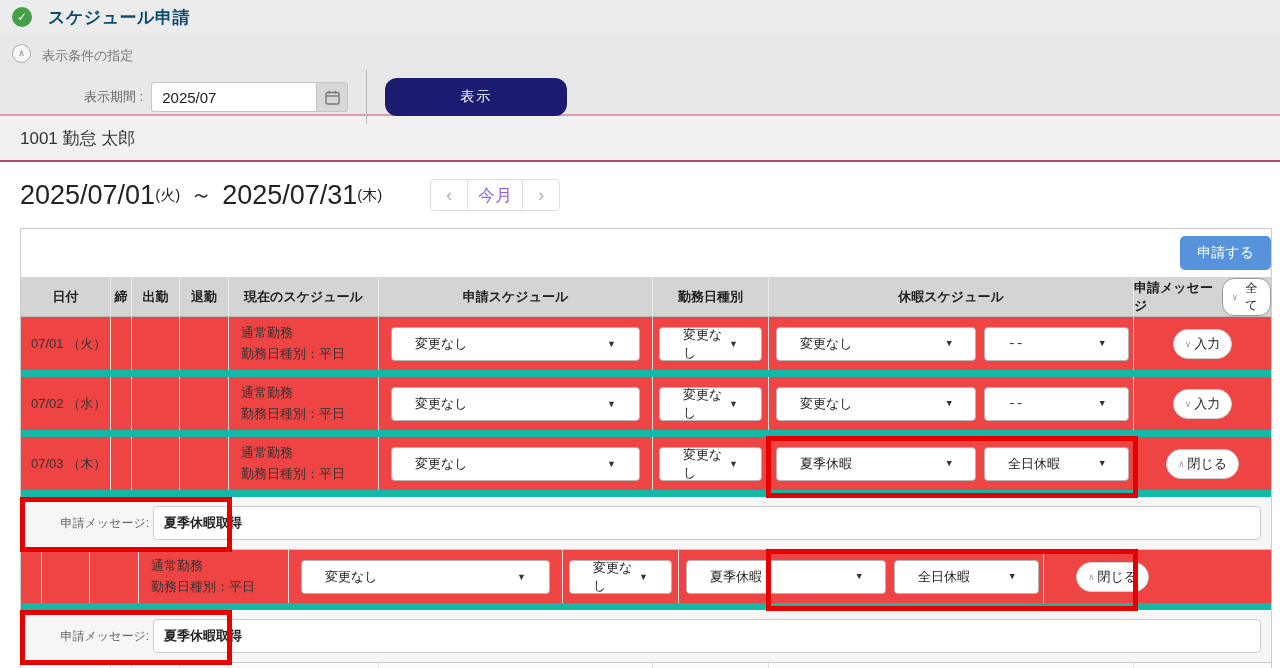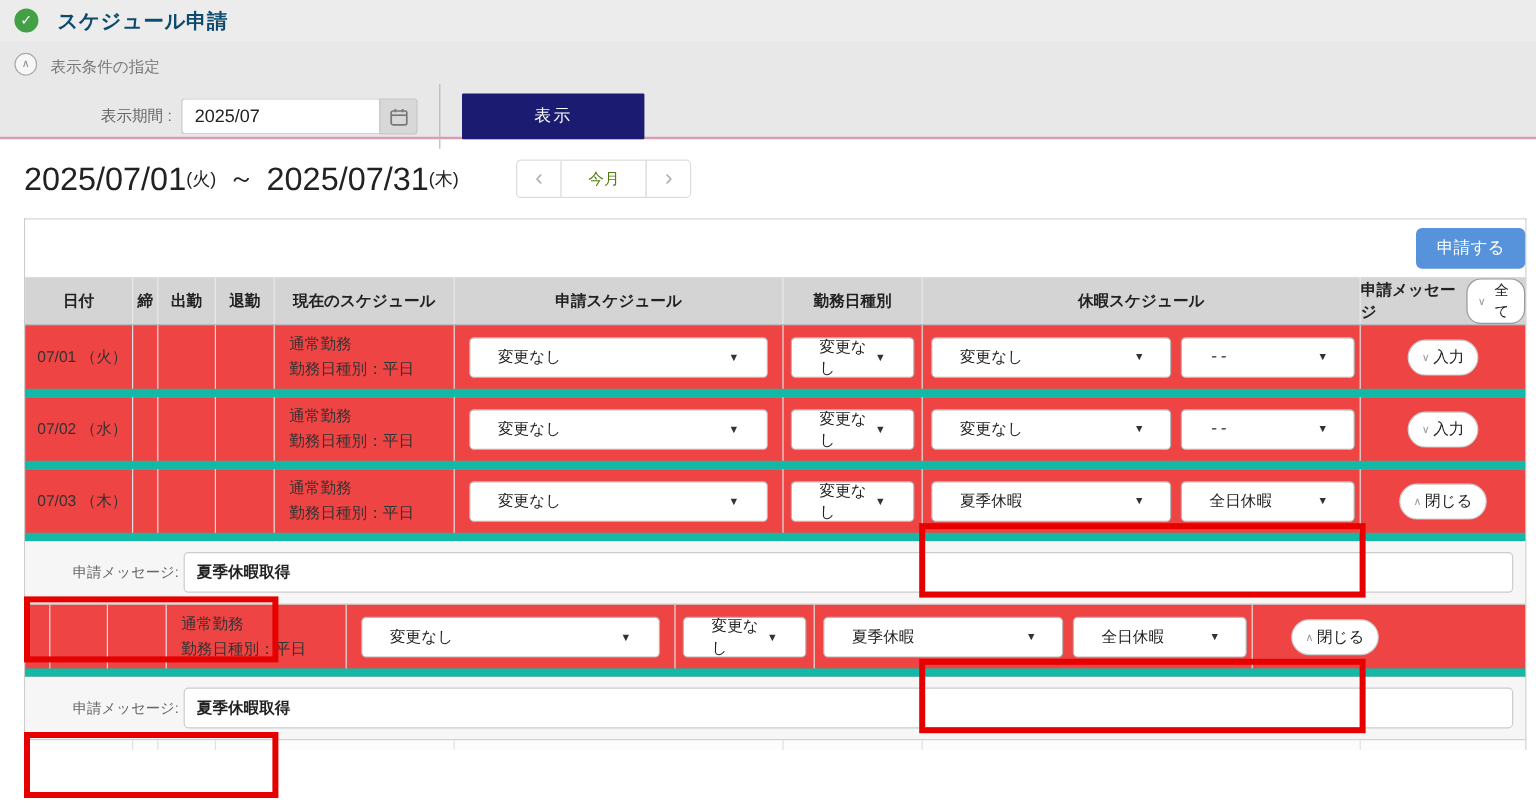--- a/index.html
+++ b/index.html
@@ -20,37 +20,37 @@
     display:flex; align-items:center; justify-content:center; cursor:pointer; }
   .filter-label { position:absolute; top:13px; left:42px; font-size:13px; color:#777; }
   .filter-row { position:absolute; top:36px; left:0; right:0; display:flex; align-items:center; }
   .period-label { margin-left:84px; margin-right:8px; font-size:13px; color:#666; }
   .period-input { width:165px; height:30px; border:1px solid #c6c6c6; border-right:none;
     border-radius:3px 0 0 3px; padding:0 10px; font-size:15px; color:#222; background:#fff;
     font-family:"Liberation Sans",sans-serif; }
   .cal-btn { width:32px; height:30px; background:#d8d8d8; border:1px solid #c6c6c6;
     border-radius:0 3px 3px 0; display:flex; align-items:center; justify-content:center; cursor:pointer; }
   .vdiv { width:1px; height:54px; background:#b9b9b9; margin:0 18px; }
-  .show-btn { width:152px; height:38px; background:#1b1b72; color:#fff; border:none; border-radius:1px;
+  .show-btn { width:182px; height:38px; background:#1b1b72; color:#fff; border:none; border-radius:12px;
     font-size:14px; letter-spacing:2px; cursor:pointer; font-family:"Liberation Sans",sans-serif; }
 
   
   .employee-bar { height:46px; background:#f3f0f1; border-bottom:2px solid #a84e72;
     display:flex; align-items:center; padding-left:20px; font-size:17px; color:#333; }
 
   
   .period-row { height:66px; background:#fff; display:flex; align-items:center; padding-left:20px; }
   .bigdate { font-size:27px; color:#222; }
   .dow { font-size:15px; color:#222; }
   .range-sep { font-size:22px; margin:0 10px; color:#222; }
   .nav-group { display:flex; margin-left:48px; }
   .nav-seg { height:32px; background:#fff; border:1px solid #ddd; display:flex; align-items:center;
     justify-content:center; cursor:pointer; font-family:"Liberation Sans",sans-serif; }
   .nav-prev { width:38px; border-radius:4px 0 0 4px; color:#b0b0b0; font-size:19px; }
-  .nav-cur  { width:72px; margin-left:-1px; color:#4d7c0f; font-size:13px; }
+  .nav-cur  { width:56px; margin-left:-1px; color:#8b5cf6; font-size:17px; }
   .nav-next { width:38px; margin-left:-1px; border-radius:0 4px 4px 0; color:#b0b0b0; font-size:19px; }
 
   
   .panel { margin-left:20px; width:1252px; background:#fcfcfc; border:1px solid #ccc; border-bottom:none; }
   .apply-row { height:48px; display:flex; align-items:center; padding-left:15px; background:#fff;justify-content:flex-end; }
   .apply-btn { background:#5793da; color:#fff; border:none; border-radius:5px; padding:8px 17px;
     font-size:14px; cursor:pointer; font-family:"Liberation Sans",sans-serif; }
 
   .thead { display:flex; height:40px; background:#d4d4d4; border-bottom:1px solid #bbb; }
   .th { display:flex; align-items:center; justify-content:center; font-size:13px; font-weight:bold;
@@ -126,20 +126,23 @@
           <line x1="1" y1="6" x2="14" y2="6" stroke="#777" stroke-width="1.4"></line>
           <line x1="4.5" y1="0.8" x2="4.5" y2="3.6" stroke="#777" stroke-width="1.4"></line>
           <line x1="10.5" y1="0.8" x2="10.5" y2="3.6" stroke="#777" stroke-width="1.4"></line>
         </svg>
       </button>
       <div class="vdiv"></div>
       <button class="show-btn">表示</button>
     </div>
   </section>
 
+  <div class="employee-bar">
+    <span>1001 勤怠 太郎</span>
+  </div>
 
   <div class="period-row">
     <span class="bigdate">2025/07/01</span>
     <span class="dow">(火)</span>
     <span class="range-sep">～</span>
     <span class="bigdate">2025/07/31</span>
     <span class="dow">(木)</span>
     <div class="nav-group">
       <button class="nav-seg nav-prev">
         <span>‹</span>

